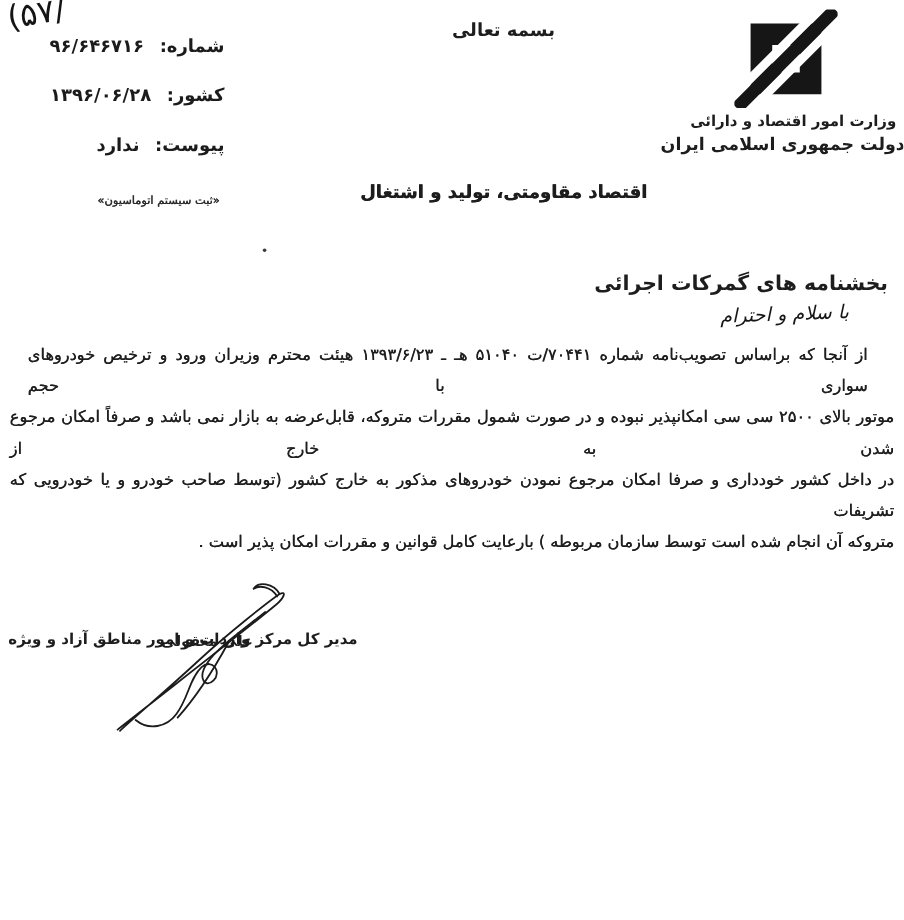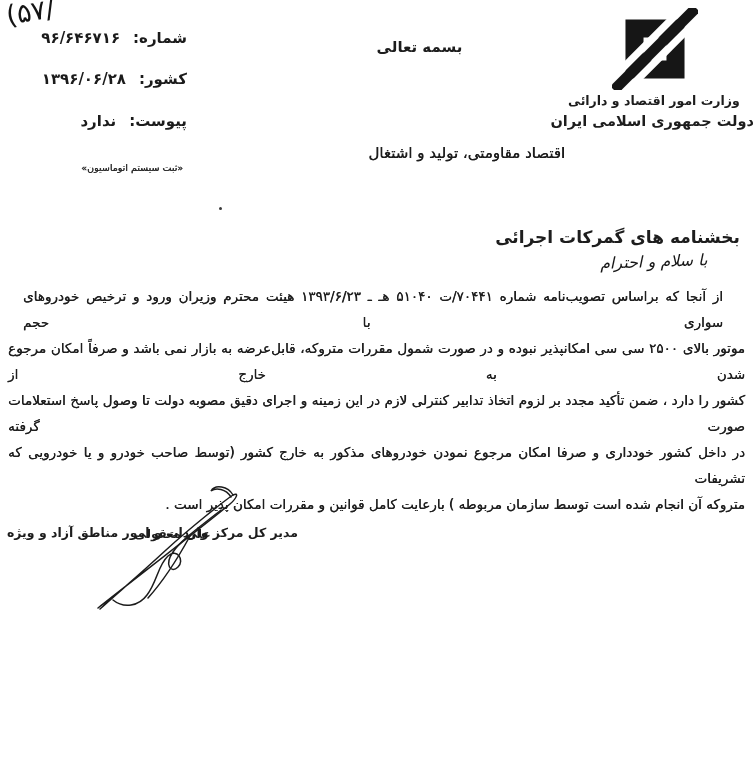--- a/index.html
+++ b/index.html
@@ -22,30 +22,30 @@
   
   .meta-row {
     right:566px; display:flex; direction:rtl; gap:13px;
     font-size:15px; font-weight:bold; white-space:nowrap; color:#1b1b1b;
   }
   .meta-number { top:29px; }
   .meta-date { top:70px; }
   .meta-attachment { top:112px; }
   .automation-note { right:570px; top:162px; font-size:9.5px; color:#2a2a2a; white-space:nowrap;margin-left:8px; }
 
-  .bismillah { left:352px; top:38px; width:135px; font-size:15px; font-weight:bold; text-align:center; }
+  .bismillah { left:352px; top:16px; width:135px; font-size:15px; font-weight:bold; text-align:center; }
 
   .logo-wrap { left:612px; top:8px; width:86px; height:82px; }
   .logo-wrap svg { width:100%; height:100%; display:block; }
 
-  .org-block { left:568px; top:93px; width:186px; text-align:left; line-height:1.25; }
+  .org-block { left:568px; top:93px; width:186px; text-align:center; line-height:1.25; }
   .org-ministry { font-size:12.5px; font-weight:bold; white-space:nowrap; }
   .org-customs { font-size:14.5px; font-weight:bold; white-space:nowrap; margin-top:3px; }
 
-  .slogan { left:300px; top:144px; width:265px; font-size:15px; font-weight:normal; text-align:right; white-space:nowrap; }
+  .slogan { left:300px; top:151px; width:265px; font-size:15px; font-weight:bold; text-align:left; white-space:nowrap; }
 
   .heading { right:13px; top:227px; font-size:17px; font-weight:bold; white-space:nowrap; }
 
   .salutation {
     right:45px; top:252px; font-size:16px; font-style:italic;
     transform:rotate(-2deg); color:#161616; white-space:nowrap;
   }
 
   .body-text { left:8px; right:8px; top:283px; font-size:13.5px; color:#1f1f1f; }
   .body-line {
@@ -104,21 +104,20 @@
 
   <div class="abs speck"></div>
 
   <div class="abs heading">بخشنامه های گمرکات اجرائی</div>
 
   <div class="abs salutation">با سلام و احترام</div>
 
   <div class="abs body-text ink">
     <div class="body-line first">از آنجا که براساس تصویب‌نامه شماره ۷۰۴۴۱/ت ۵۱۰۴۰ هـ ـ ۱۳۹۳/۶/۲۳ هیئت محترم وزیران ورود و ترخیص خودروهای سواری با حجم</div>
     <div class="body-line">موتور بالای ۲۵۰۰ سی سی امکانپذیر نبوده و در صورت شمول مقررات متروکه، قابل‌عرضه به بازار نمی باشد و صرفاً امکان مرجوع شدن به خارج از</div>
-    <div class="body-line">کشور را دارد ، ضمن تأکید مجدد بر لزوم اتخاذ تدابیر کنترلی لازم در این زمینه و اجرای دقیق مصوبه دولت تا وصول پاسخ استعلامات صورت گرفته</div>
     <div class="body-line">در داخل کشور خودداری و صرفا امکان مرجوع نمودن خودروهای مذکور به خارج کشور (توسط صاحب خودرو و یا خودرویی که تشریفات</div>
     <div class="body-line last">متروکه آن انجام شده است توسط سازمان مربوطه ) بارعایت کامل قوانین و مقررات امکان پذیر است .</div>
   </div>
 
   <div class="abs sig-name">علی معقولی</div>
   <div class="abs sig-title">مدیر کل مرکز واردات و امور مناطق آزاد و ویژه</div>
 
   <span class="abs sig-scrawl">
     <svg viewBox="0 0 180 155" xmlns="http://www.w3.org/2000/svg" aria-hidden="true">
       <g fill="none" stroke="#1c1c1c" stroke-width="1.5" stroke-linecap="round">

